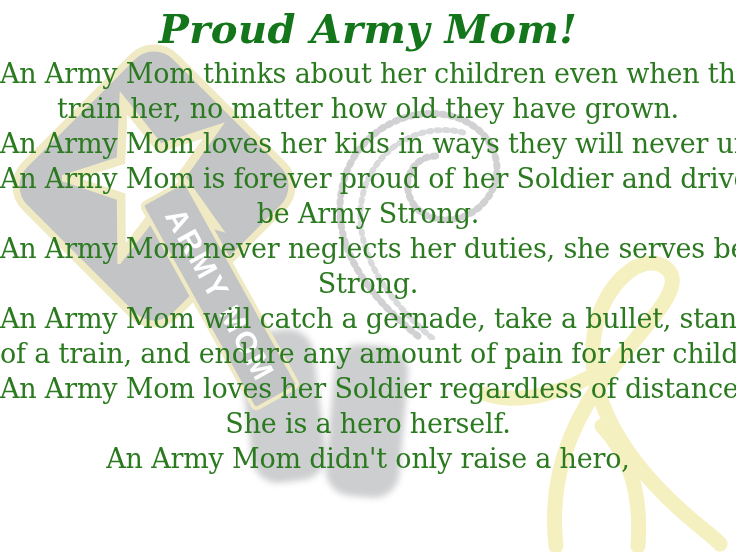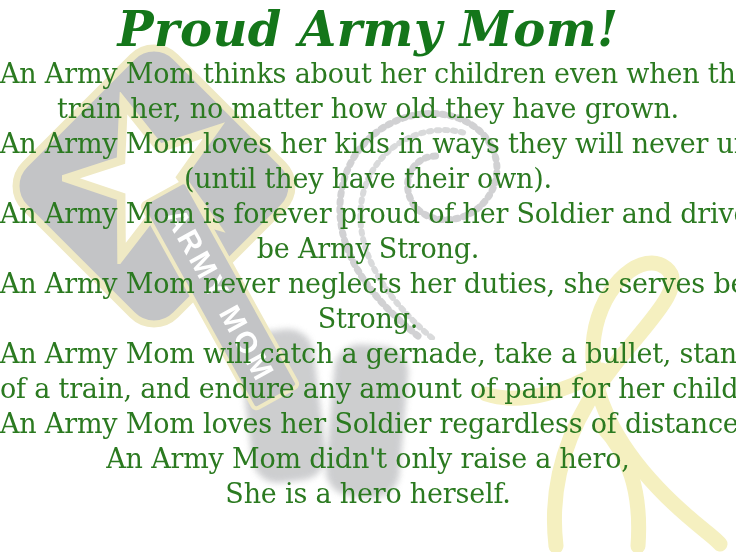--- a/index.html
+++ b/index.html
@@ -116,21 +116,21 @@
     height: 100%;
     text-align: center;
   }
   .title {
     margin: 0;
     padding-top: 2px;
     color: #14761a;
     font-family: "DejaVu Serif", serif;
     font-style: italic;
     font-weight: bold;
-    font-size: 48px;
+    font-size: 40px;
     line-height: 54px;
     letter-spacing: 0.5px;
   }
   .verse {
     margin: 0;
     padding: 0;
     list-style: none;
   }
   .verse li {
     color: #2b7a20;
@@ -180,26 +180,25 @@
     </svg>
 
   </div>
 
   <div class="text-layer">
     <h1 class="title">Proud Army Mom!</h1>
     <ul class="verse">
       <li>An Army Mom thinks about her children even when they're not</li>
       <li>train her, no matter how old they have grown.</li>
       <li>An Army Mom loves her kids in ways they will never understand</li>
-      <li>(until they have their own).</li>
       <li>An Army Mom is forever proud of her Soldier and drives them to</li>
       <li>be Army Strong.</li>
       <li>An Army Mom never neglects her duties, she serves beside her</li>
       <li>Strong.</li>
       <li>An Army Mom will catch a gernade, take a bullet, stand in front</li>
       <li>of a train, and endure any amount of pain for her child.</li>
       <li>An Army Mom loves her Soldier regardless of distance.</li>
+      <li>She is a hero herself.</li>
       <li>An Army Mom didn't only raise a hero,</li>
-      <li>She is a hero herself.</li>
     </ul>
   </div>
 
 </div>
 
 </body></html>

